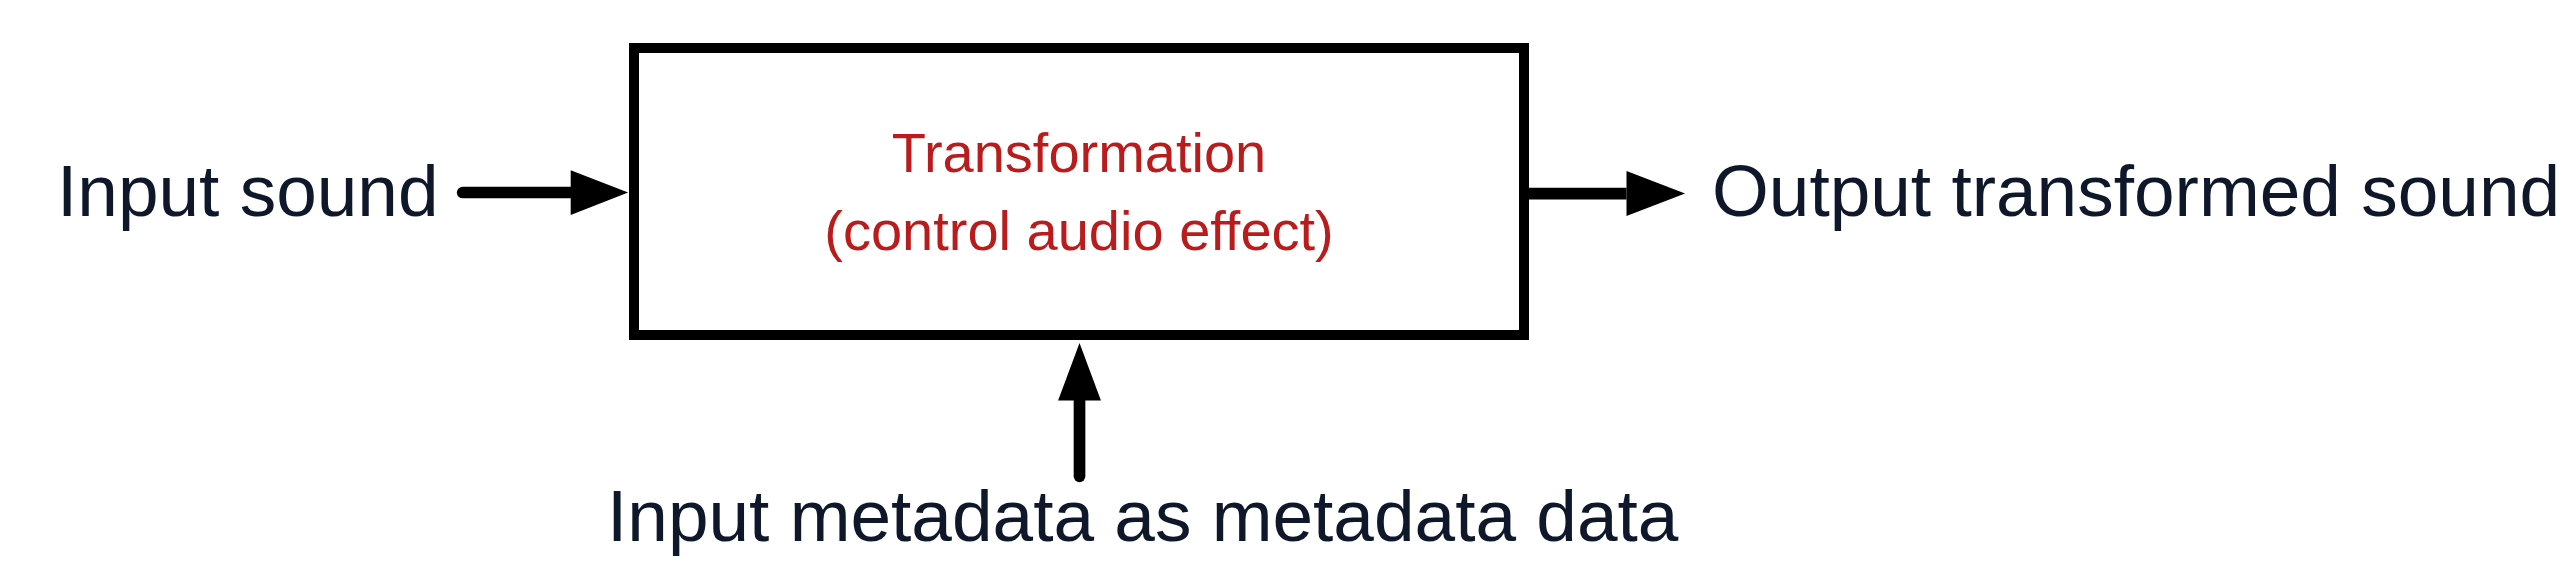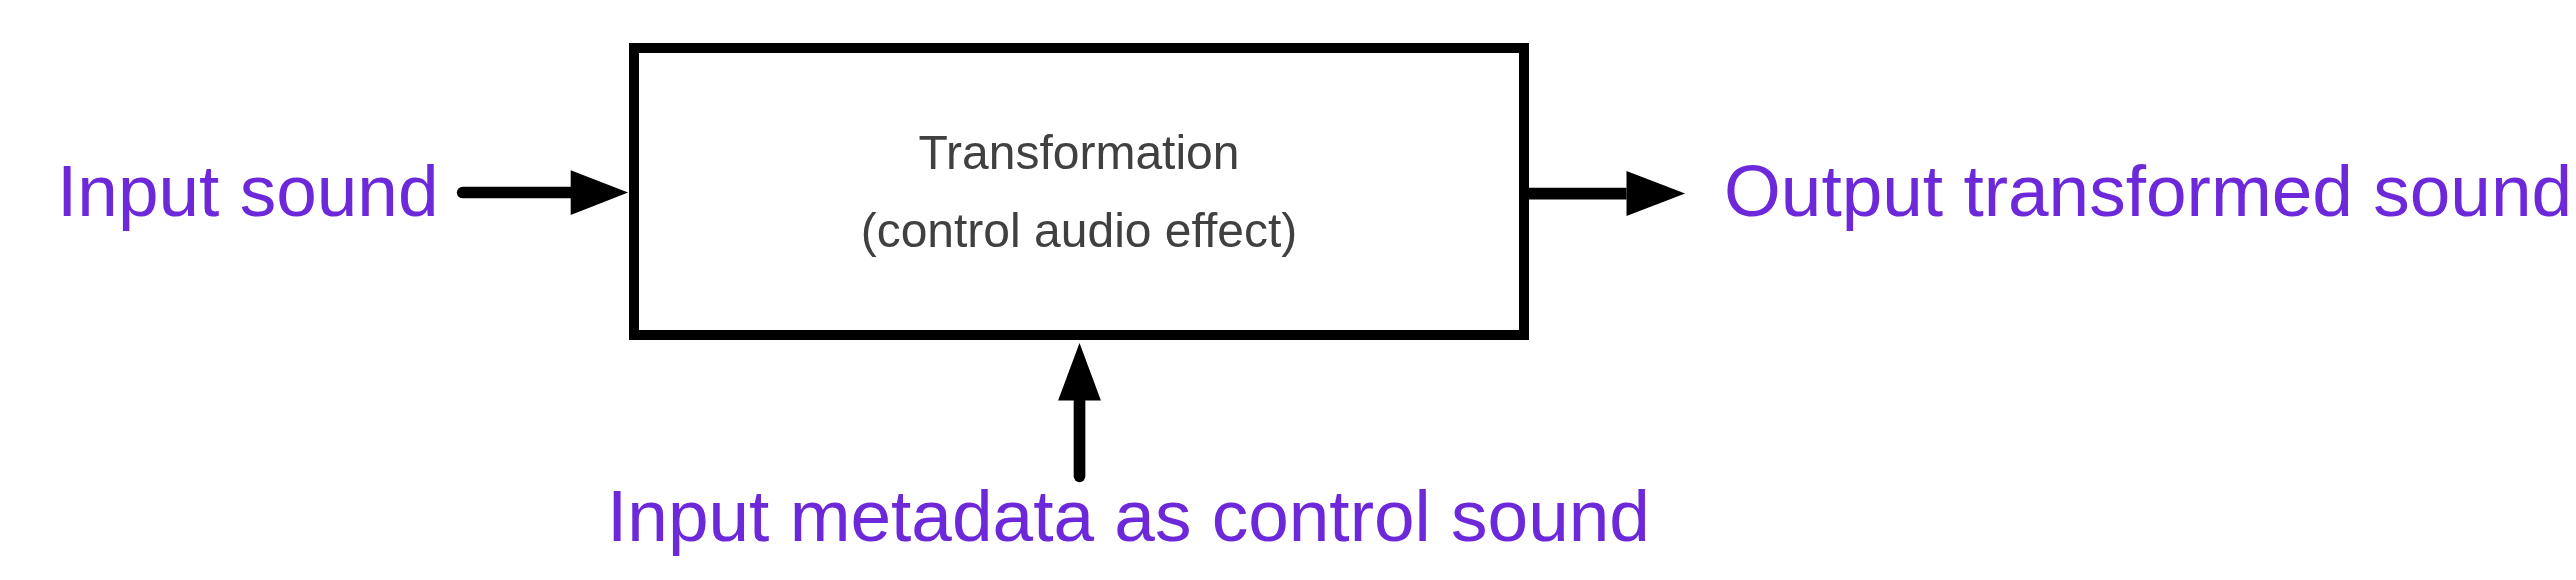--- a/index.html
+++ b/index.html
@@ -14,44 +14,44 @@
     background: #ffffff;
     font-family: "Liberation Sans", "DejaVu Sans", sans-serif;
     color: #000000;
     overflow: hidden;
   }
   .label {
     position: absolute;
     font-size: 73px;
     line-height: 73px;
     white-space: nowrap;
-    color: #6d28d9;
+    color: #0f172a;
   }
   #input-label  { left: 57px;   top: 154px; }
-  #output-label { left: 1712px; top: 154px; margin-left: 12px; }
+  #output-label { left: 1712px; top: 154px; }
   #control-label{ left: 607px;  top: 479px; }
 
   #process-box {
     position: absolute;
     box-sizing: border-box;
     left: 629px;
     top: 43px;
     width: 900px;
     height: 297px;
     border: 10.7px solid #000000;
     background: #ffffff;
     display: flex;
     align-items: center;
     justify-content: center;
   }
   #process-box .box-text {
     text-align: center;
-    font-size: 48px;
+    font-size: 56px;
     line-height: 78px;
-    color: #404040;
+    color: #b91c1c;
   }
   .arrow-svg {
     position: absolute;
     display: block;
     color: #000000;
   }
   #input-arrow   { left: 451px;  top: 168px; }
   #output-arrow  { left: 1529px; top: 169px; }
   #control-arrow { left: 1057px; top: 341px; }
 </style>
@@ -79,16 +79,16 @@
     <polygon points="100,2 100,48 160,25" fill="currentColor"></polygon>
   </svg>
 
   <div id="output-label" class="label">Output transformed sound</div>
 
   <svg id="control-arrow" class="arrow-svg" width="46" height="148" viewBox="0 0 47 152" aria-hidden="true">
     <line x1="23" y1="61" x2="23" y2="139" stroke="currentColor" stroke-width="12" stroke-linecap="round"></line>
     <polygon points="1,61 45,61 23,2" fill="currentColor"></polygon>
   </svg>
 
-  <div id="control-label" class="label">Input metadata as control sound</div>
+  <div id="control-label" class="label">Input metadata as metadata data</div>
 
 </div>
 
 
 </body></html>

